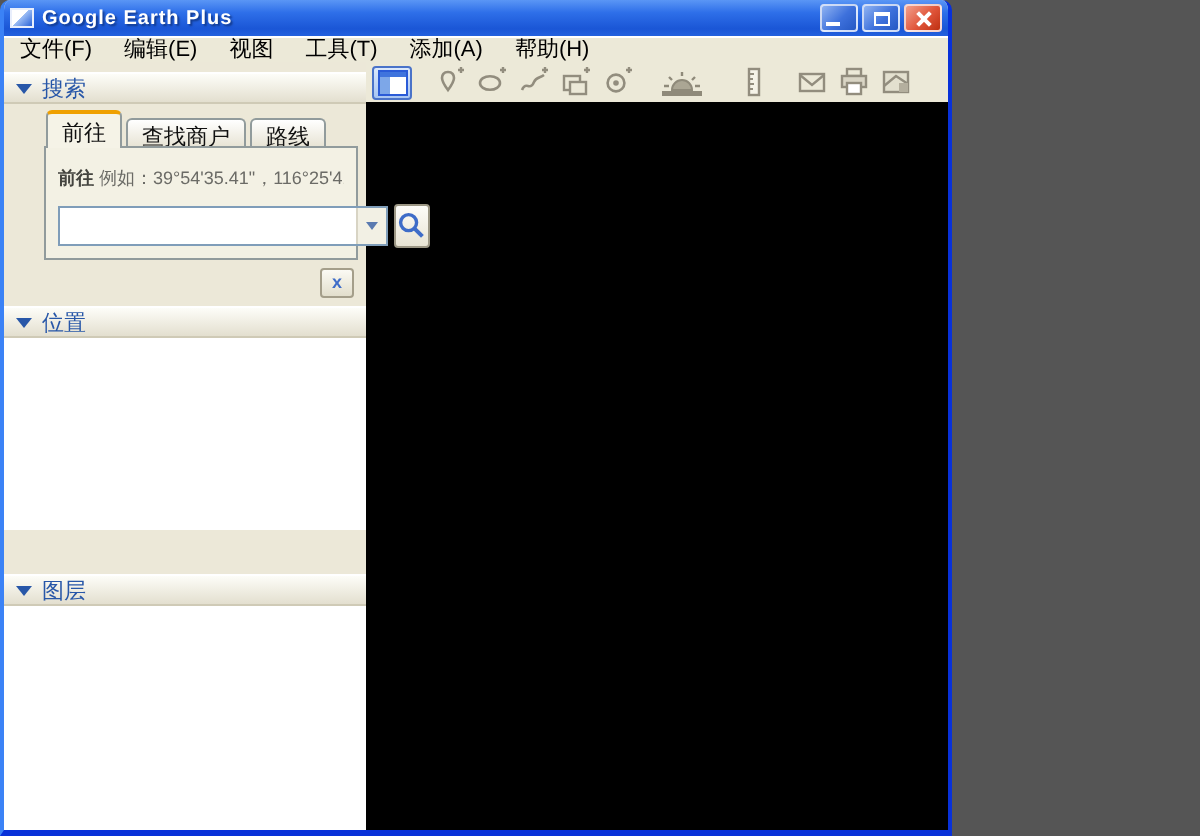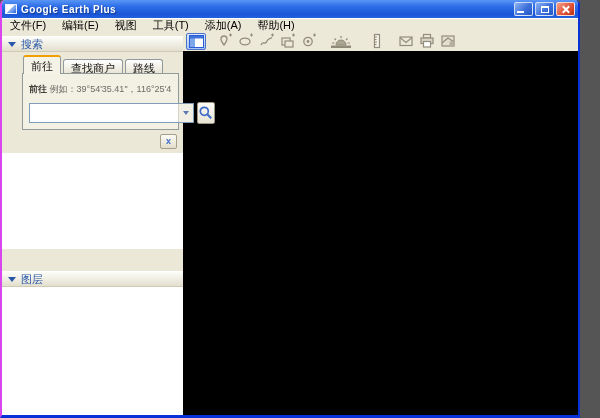--- a/index.html
+++ b/index.html
@@ -1,20 +1,20 @@
 <!DOCTYPE html>
 <html><head>
 <meta charset="utf-8">
 <style>
   * { box-sizing: border-box; margin: 0; padding: 0; }
   html,body { background:#555; font-family:"Liberation Sans","DejaVu Sans",sans-serif; }
 
   .window {
-    width:580px; height:418px; position:relative; overflow:hidden;
-    border-left:2px solid #d946ef; border-right:2px solid #0831D9; border-bottom:3px solid #0831D9;
+    width:476px; height:418px; position:relative; overflow:hidden;
+    border-left:2px solid #3b82f6; border-right:2px solid #0831D9; border-bottom:3px solid #0831D9;
     border-radius:5px 5px 0 0;
     display:flex; flex-direction:column; background:#ECE9D8;
   }
 
   
   .titlebar {
     height:18px; flex:0 0 18px;
     background:linear-gradient(180deg,#5A96F5 0%,#2E6FE9 35%,#1A56D6 80%,#2361DE 100%);
     display:flex; align-items:center; padding:0 3px; gap:4px;
   }
@@ -176,20 +176,24 @@
                 <line x1="9.3" y1="9.3" x2="13.2" y2="13.2" stroke="#3E6CC8" stroke-width="2"></line>
               </svg>
             </div>
           </div>
         </div>
         <div class="clear-row">
           <div class="clear-btn">x</div>
         </div>
       </div>
 
+      <div class="panel-header">
+        <span class="tri"></span>
+        <span>位置</span>
+      </div>
       <div class="places-content"></div>
 
       <div class="splitter"></div>
 
       <div class="panel-header">
         <span class="tri"></span>
         <span>图层</span>
       </div>
       <div class="layers-content"></div>
     </div>

